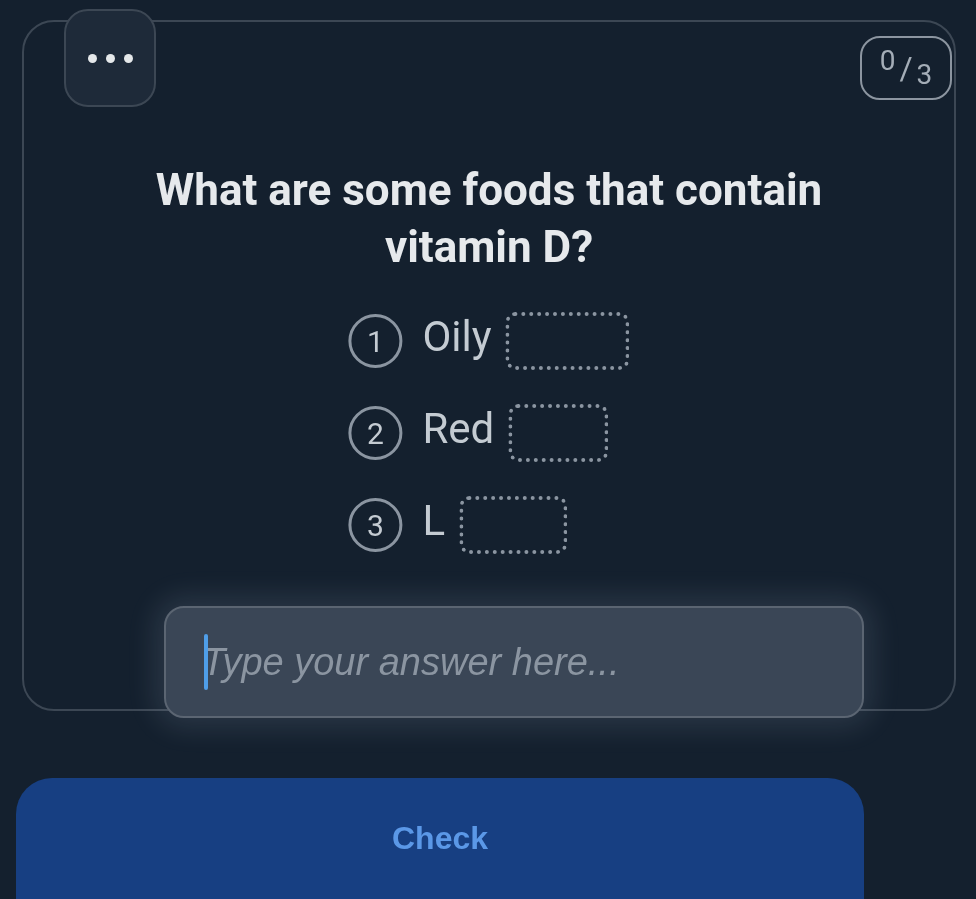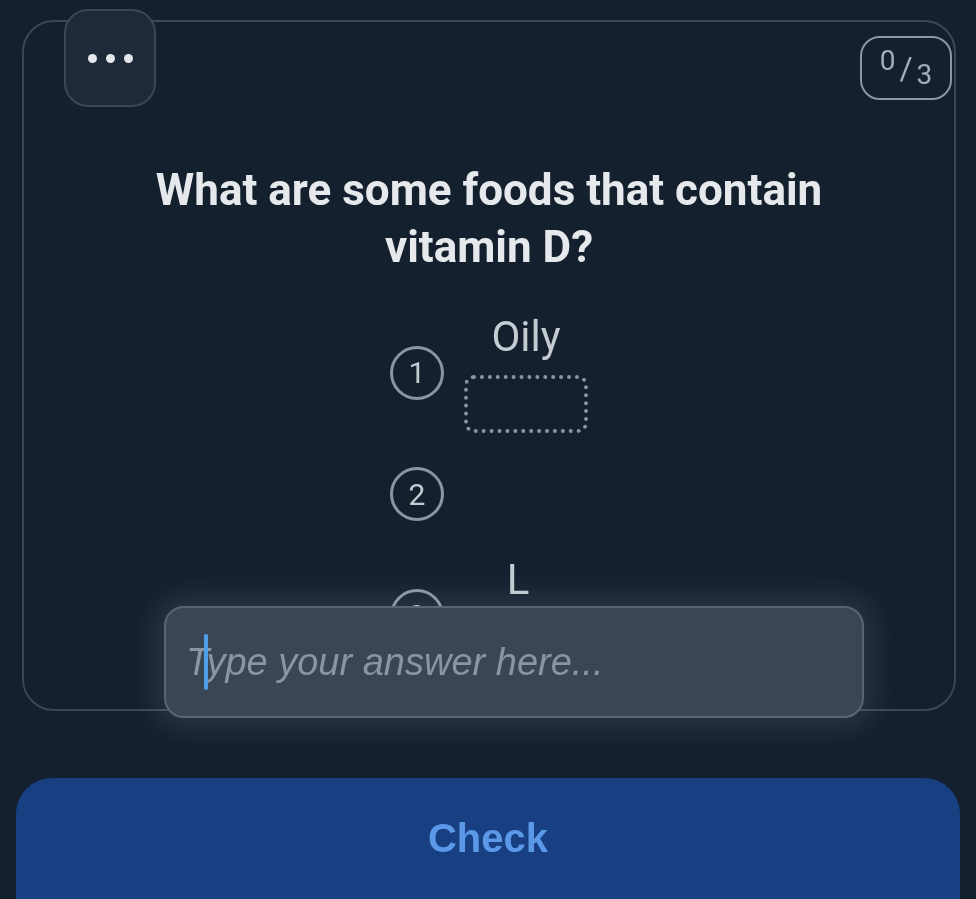--- a/index.html
+++ b/index.html
@@ -127,23 +127,22 @@
     align-items: center;
     justify-content: center;
     color: #c4cbd2;
     font-size: 30px;
   }
 
   .answer-text {
     color: #c4cbd2;
     font-size: 42px;
     display: flex;
-    align-items: center;
+    align-items: flex-start;
     gap: 14px;
-    flex-direction: column;
   }
 
   .answer-blank {
     display: inline-block;
     height: 58px;
     border: 4px dotted #8b95a1;
     border-radius: 10px;
   }
 
   .blank-1 { width: 124px; }
@@ -157,21 +156,21 @@
     width: 700px;
     height: 112px;
   }
 
   .answer-input {
     width: 100%;
     height: 100%;
     background: #3a4656;
     border: 2px solid #5b6572;
     border-radius: 20px;
-    padding: 0 20px;
+    padding: 0 36px;
     font-size: 38px;
     font-style: italic;
     color: #e6e9ec;
     outline: none;
     box-shadow: 0 0 28px 10px rgba(200, 215, 235, 0.12);
   }
 
   .answer-input::placeholder {
     color: #8b95a1;
     font-style: italic;
@@ -185,27 +184,27 @@
     height: 56px;
     background: #4f9ee8;
     border-radius: 2px;
     pointer-events: none;
   }
 
   .check-button {
     position: absolute;
     left: 16px;
     top: 778px;
-    width: 944px;
+    width: 848px;
     height: 121px;
     background: #173f82;
     border: none;
     border-radius: 36px 36px 0 0;
     color: #5b98e7;
-    font-size: 40px;
+    font-size: 32px;
     font-weight: 700;
     cursor: pointer;
     display: flex;
     align-items: center;
     justify-content: center;
   }
 </style>
 </head>
 <body>
 
@@ -216,20 +215,24 @@
   <div class="answer-list">
     <div class="answer-row">
       <div class="answer-number">1</div>
       <div class="answer-text">
         <span>Oily</span>
         <span class="answer-blank blank-1"></span>
       </div>
     </div>
     <div class="answer-row">
       <div class="answer-number">2</div>
+      <div class="answer-text">
+        <span>Red</span>
+        <span class="answer-blank blank-2"></span>
+      </div>
     </div>
     <div class="answer-row">
       <div class="answer-number">3</div>
       <div class="answer-text">
         <span>L</span>
         <span class="answer-blank blank-3"></span>
       </div>
     </div>
   </div>
 

